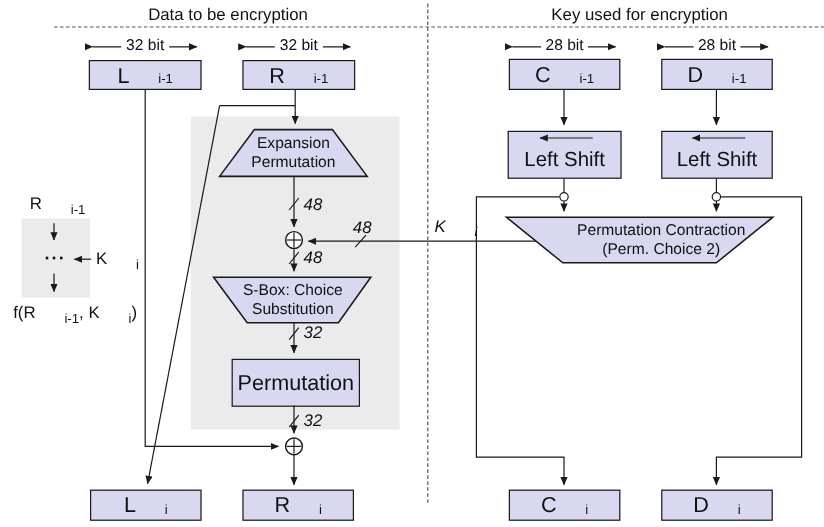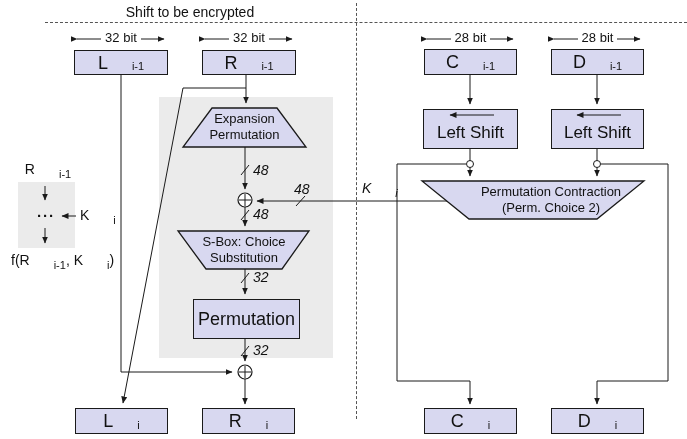--- a/index.html
+++ b/index.html
@@ -41,21 +41,22 @@
 <body>
 
 <div id="canvas">
 
   <div class="panel" style="left:159px;top:97px;width:174px;height:261px;"></div>
   <div class="panel" style="left:18px;top:182px;width:57px;height:66px;"></div>
 
   <div class="dash-h" style="left:45px;top:22px;width:642px;"></div>
   <div class="dash-v" style="left:356px;top:3px;height:416px;"></div>
 
-  <div class="hdr" style="left:95px;top:4px;width:190px;">Shift to be encrypted</div>
+  <div class="hdr" style="left:95px;top:4px;width:190px;">Data to be encryption</div>
+  <div class="hdr" style="left:438px;top:4px;width:190px;">Key used for encryption</div>
 
   <div class="reg" style="left:74px;top:50px;width:94px;height:25px;">
     <span>L</span>
       <sub>i-1</sub>
   </div>
   <div class="reg" style="left:202px;top:50px;width:94px;height:25px;">
     <span>R</span>
       <sub>i-1</sub>
   </div>
   <div class="reg" style="left:424px;top:49px;width:93px;height:26px;">

